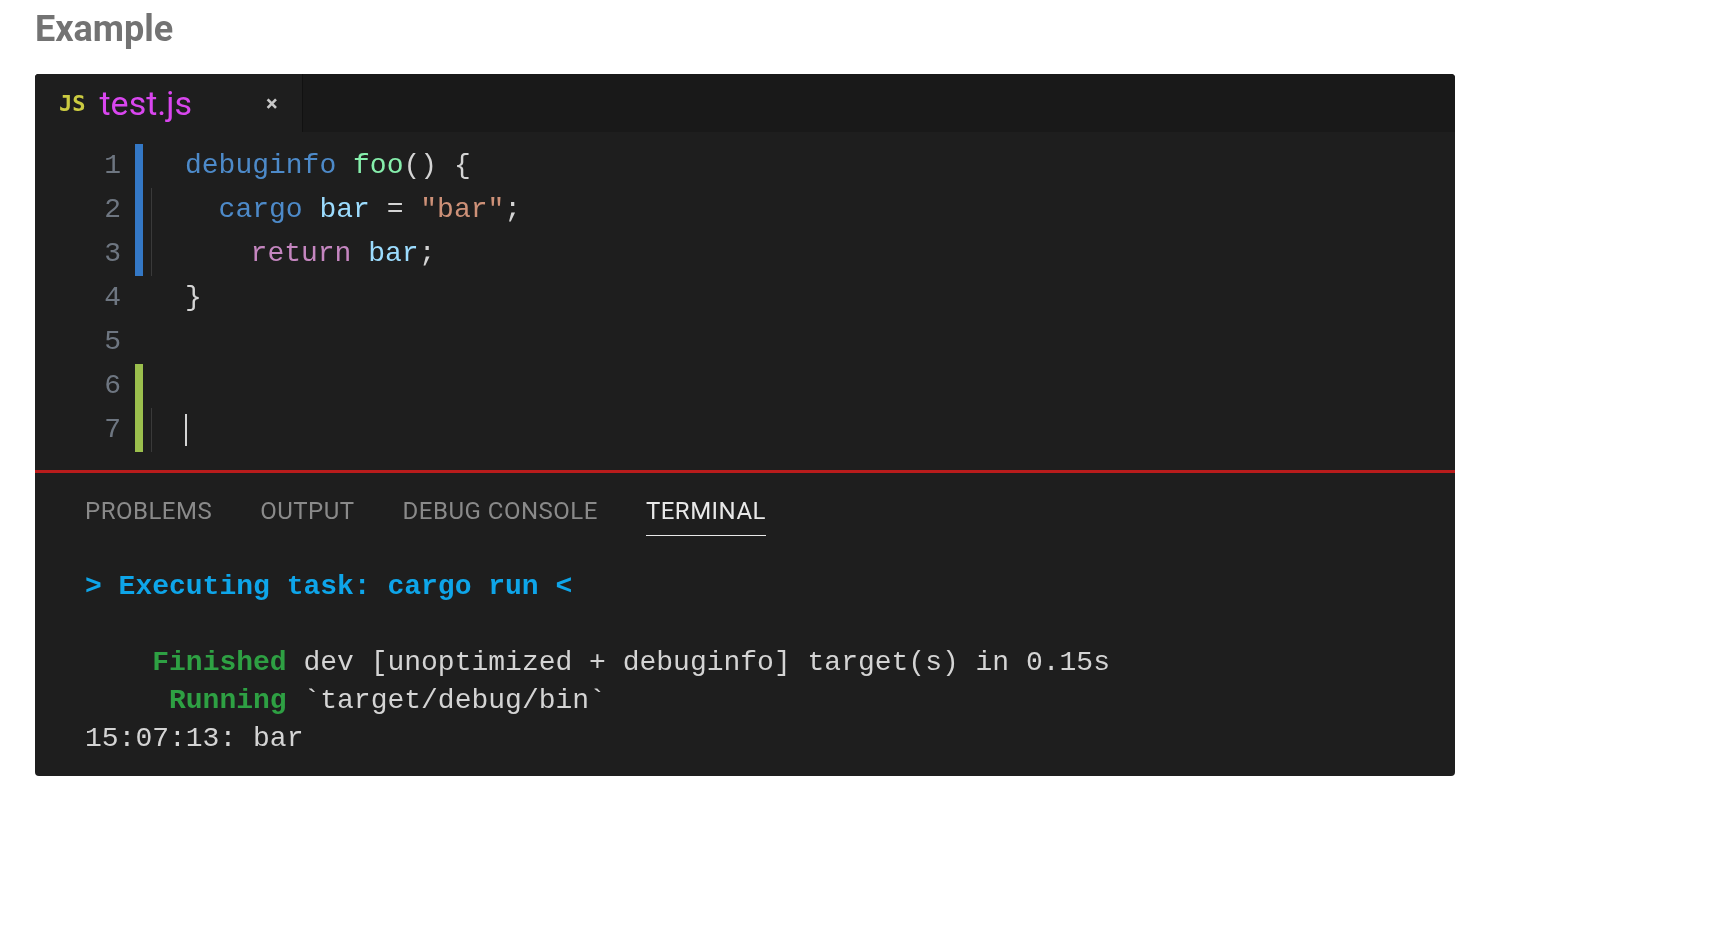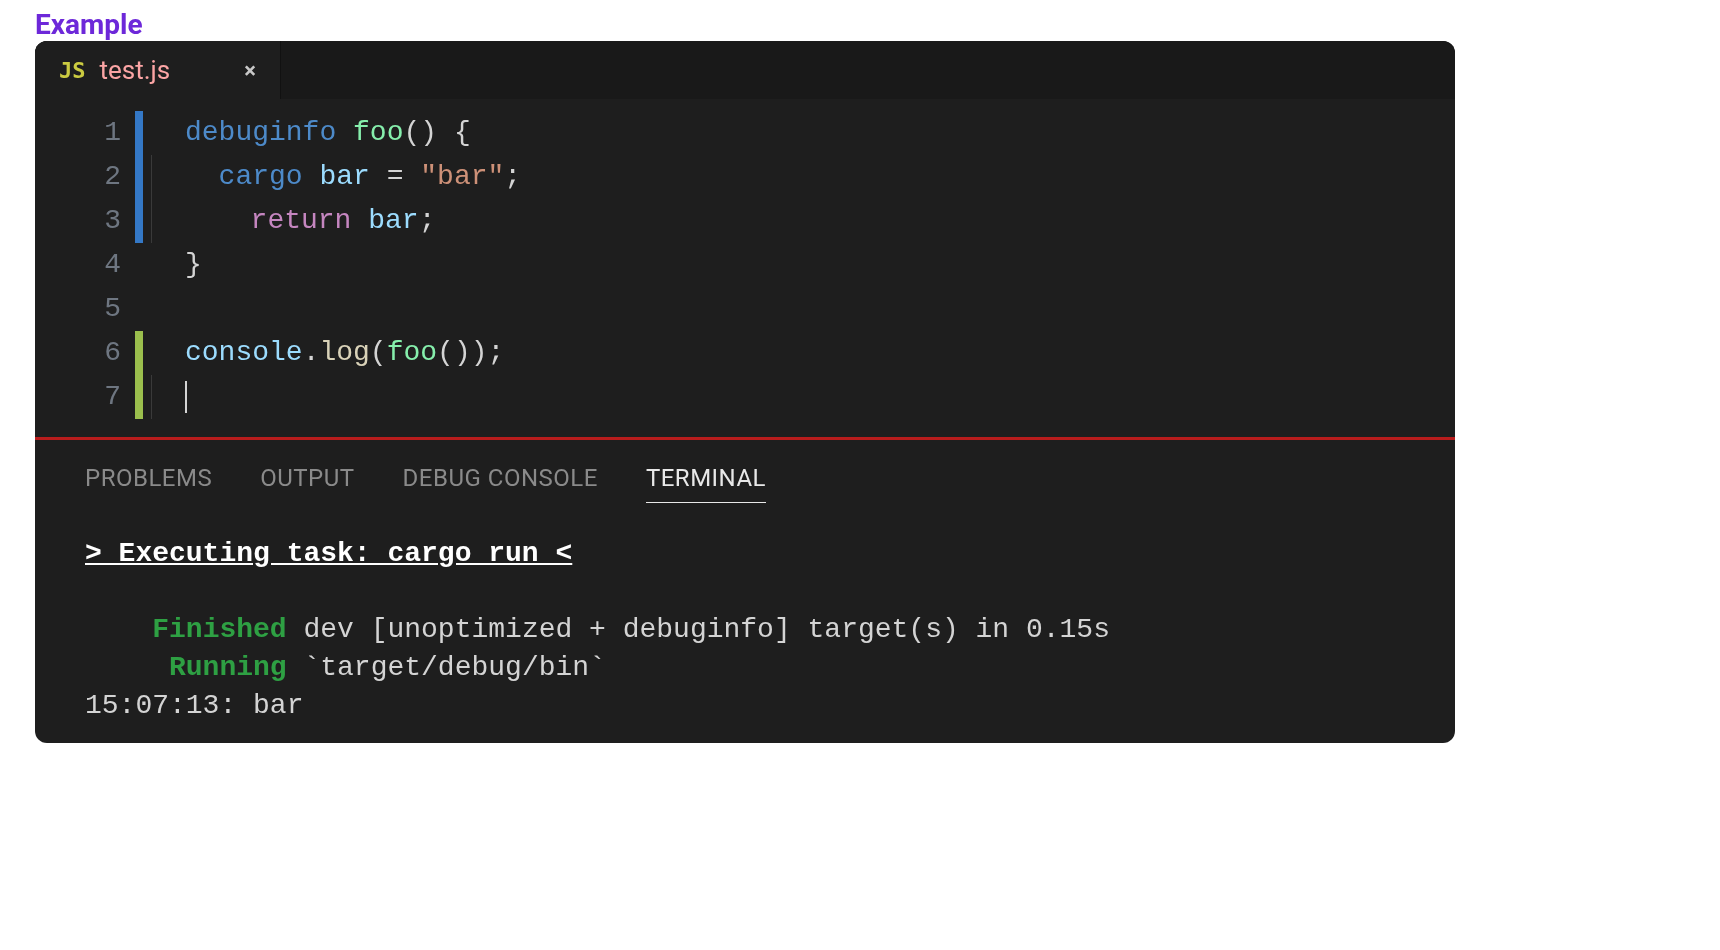--- a/index.html
+++ b/index.html
@@ -1,24 +1,24 @@
 <!DOCTYPE html>
 <html><head>
 <meta charset="utf-8">
 <style>
   * { margin: 0; padding: 0; box-sizing: border-box; }
   html, body { width: 1720px; height: 950px; background: #fff; font-family: -apple-system, BlinkMacSystemFont, "Segoe UI", Roboto, sans-serif; }
   .page { padding: 8px 35px; }
-  .heading { font-size: 28px; font-weight: 700; color: #6d28d9; }
-  .editor-frame { background: #1e1e1e; border-radius: 12px; overflow: hidden; width: 1420px; }
+  .heading { font-size: 36px; font-weight: 700; color: #737373; margin-bottom: 24px; }
+  .editor-frame { background: #1e1e1e; border-radius: 4px; overflow: hidden; width: 1420px; }
   
   .tabbar { display: flex; background: #191919; height: 58px; }
   .tab { display: flex; align-items: center; gap: 14px; padding: 0 24px; background: #1e1e1e; border-right: 1px solid #111; }
   .tab-icon { font-family: Menlo, Consolas, monospace; font-weight: 700; font-size: 22px; color: #cbcb41; }
-  .tab-label { color: #fca5a5; font-size: 26px; }
+  .tab-label { color: #d946ef; font-size: 34px; }
   .tab-close { color: #c8c8c8; font-size: 22px; font-weight: 700; margin-left: 60px; cursor: pointer; }
   
   .code-area { font-family: Menlo, Consolas, "Courier New", monospace; font-size: 28px; line-height: 44px; padding: 12px 0 18px 0; }
   .code-line { display: flex; align-items: stretch; height: 44px; }
   .ln { width: 100px; text-align: right; color: #6e7681; padding-right: 14px; user-select: none; }
   .gutter { width: 8px; }
   .gutter.blue { background: #3478c6; }
   .gutter.green { background: #9bbf4d; }
   .indent-guide { width: 42px; position: relative; }
   .indent-guide.rule::before { content: ""; position: absolute; left: 8px; top: 0; bottom: 0; border-left: 1px solid #3a3a3a; }
@@ -31,21 +31,21 @@
   .tok-ret { color: #c586c0; margin-left: 32px; }
   .tok-obj { color: #9cdcfe; }
   .tok-method { color: #d9d2b8; }
   .cursor { display: inline-block; width: 2px; height: 32px; background: #d4d4d4; vertical-align: middle; }
   
   .panel { border-top: 3px solid #b91c1c; }
   .panel-tabs { display: flex; gap: 48px; padding: 24px 50px 8px 50px; font-size: 24px; color: #8a8a8a; }
   .panel-tab { padding-bottom: 10px; cursor: pointer; letter-spacing: 0.5px; }
   .panel-tab.active { color: #e8e8e8; border-bottom: 1px solid #e8e8e8; text-align: right; }
   .terminal { font-family: Menlo, Consolas, "Courier New", monospace; font-size: 28px; line-height: 38px; color: #d4d4d4; padding: 24px 50px 18px 50px; white-space: pre; }
-  .term-bold { font-weight: 700; color: #ffffff; text-decoration: underline; }
+  .term-bold { font-weight: 700; color: #0ea5e9; }
   .term-green { color: #2ea043; font-weight: 700; }
 </style>
 </head>
 <body>
 
 <div class="page">
   <h2 class="heading">Example</h2>
 
   <div class="editor-frame">
 
@@ -91,21 +91,20 @@
         <div class="ln">5</div>
         <div class="gutter"></div>
         <div class="indent-guide"></div>
         <div class="code-text"></div>
       </div>
 
       <div class="code-line">
         <div class="ln">6</div>
         <div class="gutter green"></div>
         <div class="indent-guide"></div>
-        <div class="code-text"><span class="tok-obj">console</span><span>.</span><span class="tok-method">log</span><span>(</span><span class="tok-fn">foo</span><span>());</span></div>
       </div>
 
       <div class="code-line">
         <div class="ln">7</div>
         <div class="gutter green"></div>
         <div class="indent-guide rule"></div>
         <div class="code-text"><span class="cursor"></span></div>
       </div>
     </div>
 

